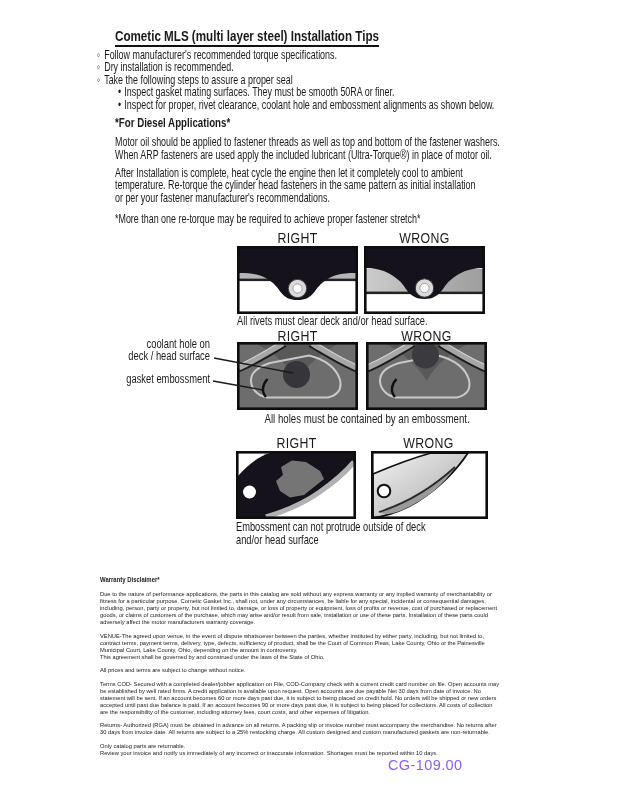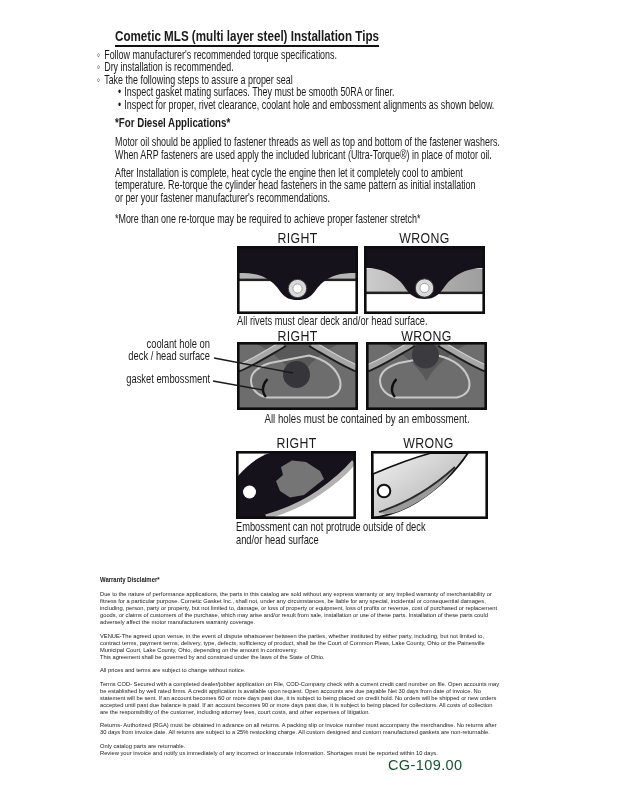--- a/index.html
+++ b/index.html
@@ -31,21 +31,21 @@
   .caption{font-size:12.4px;line-height:13px;}
 
   .callouts{font-size:12px;line-height:11.5px;text-align:right;}
   .callouts .c2{margin-top:12px;}
 
   .fineprint{font-size:6.2px;line-height:7px;transform:scaleX(.93);transform-origin:0 0;width:460px;}
   .fineprint .fp-head{font-weight:bold;font-size:6.4px;margin:0 0 7px 0;}
   .fp-group{margin:0 0 6.5px 0;}
   .fineprint .line{white-space:nowrap;}
 
-  .pagenum{font-size:14.5px;letter-spacing:.4px;color:#14532d;}
+  .pagenum{font-size:14.5px;letter-spacing:.4px;color:#8b5cf6;}
   svg{display:block;}
   .overlay{pointer-events:none;}
 </style>
 </head>
 <body>
 
 <div class="page">
 
   <div class="abs title sq75" style="left:115px;top:27px;">
     <span>Cometic MLS (multi layer steel) Installation Tips</span>

